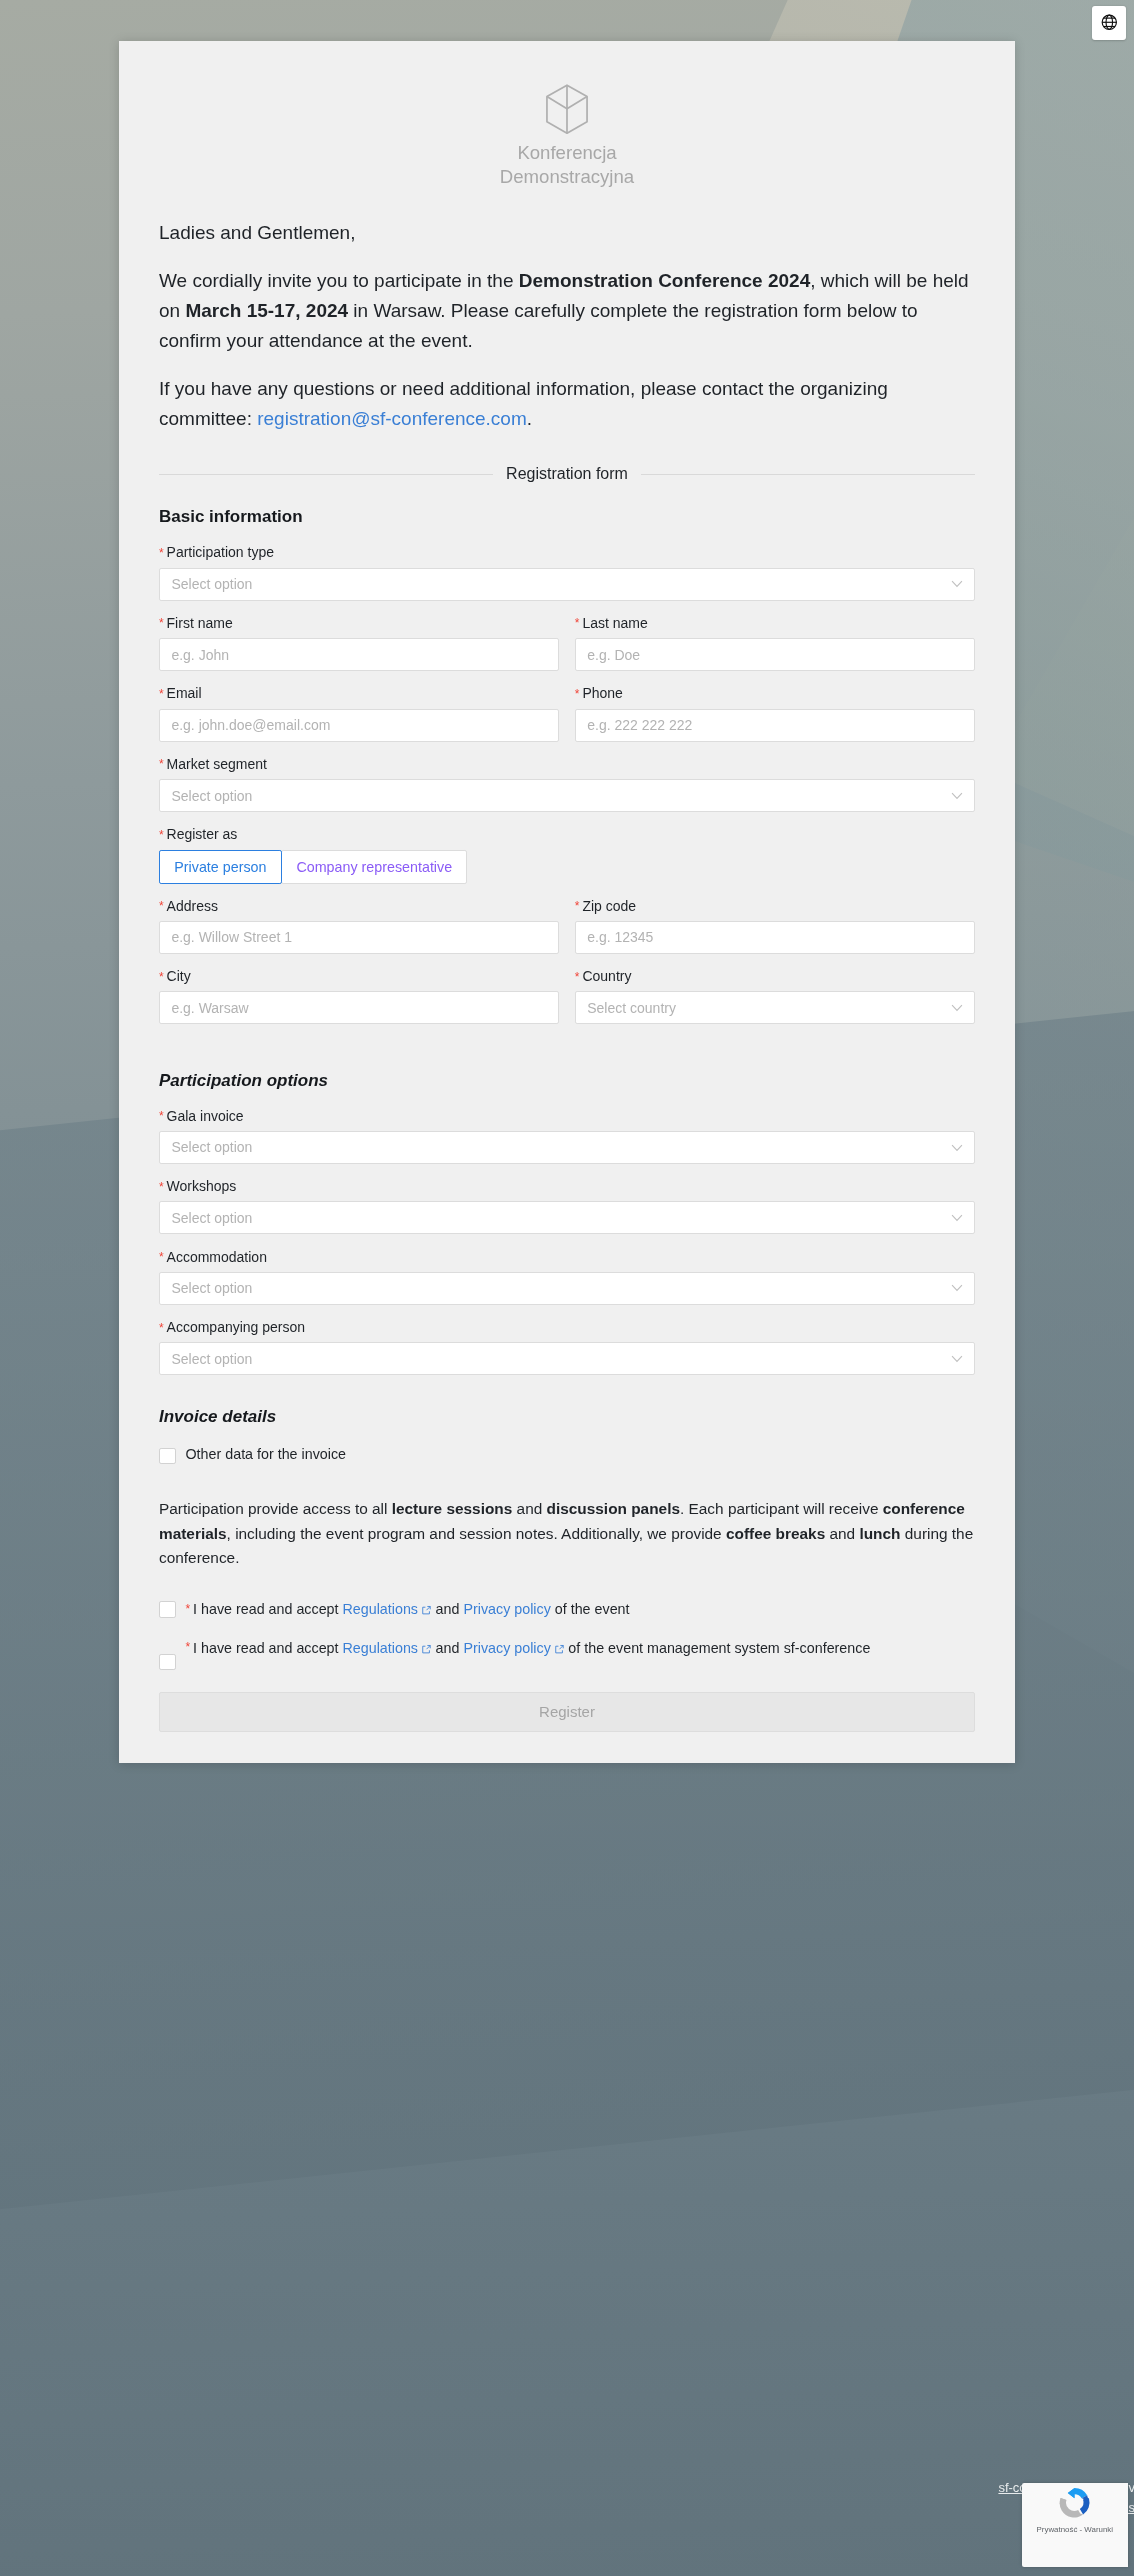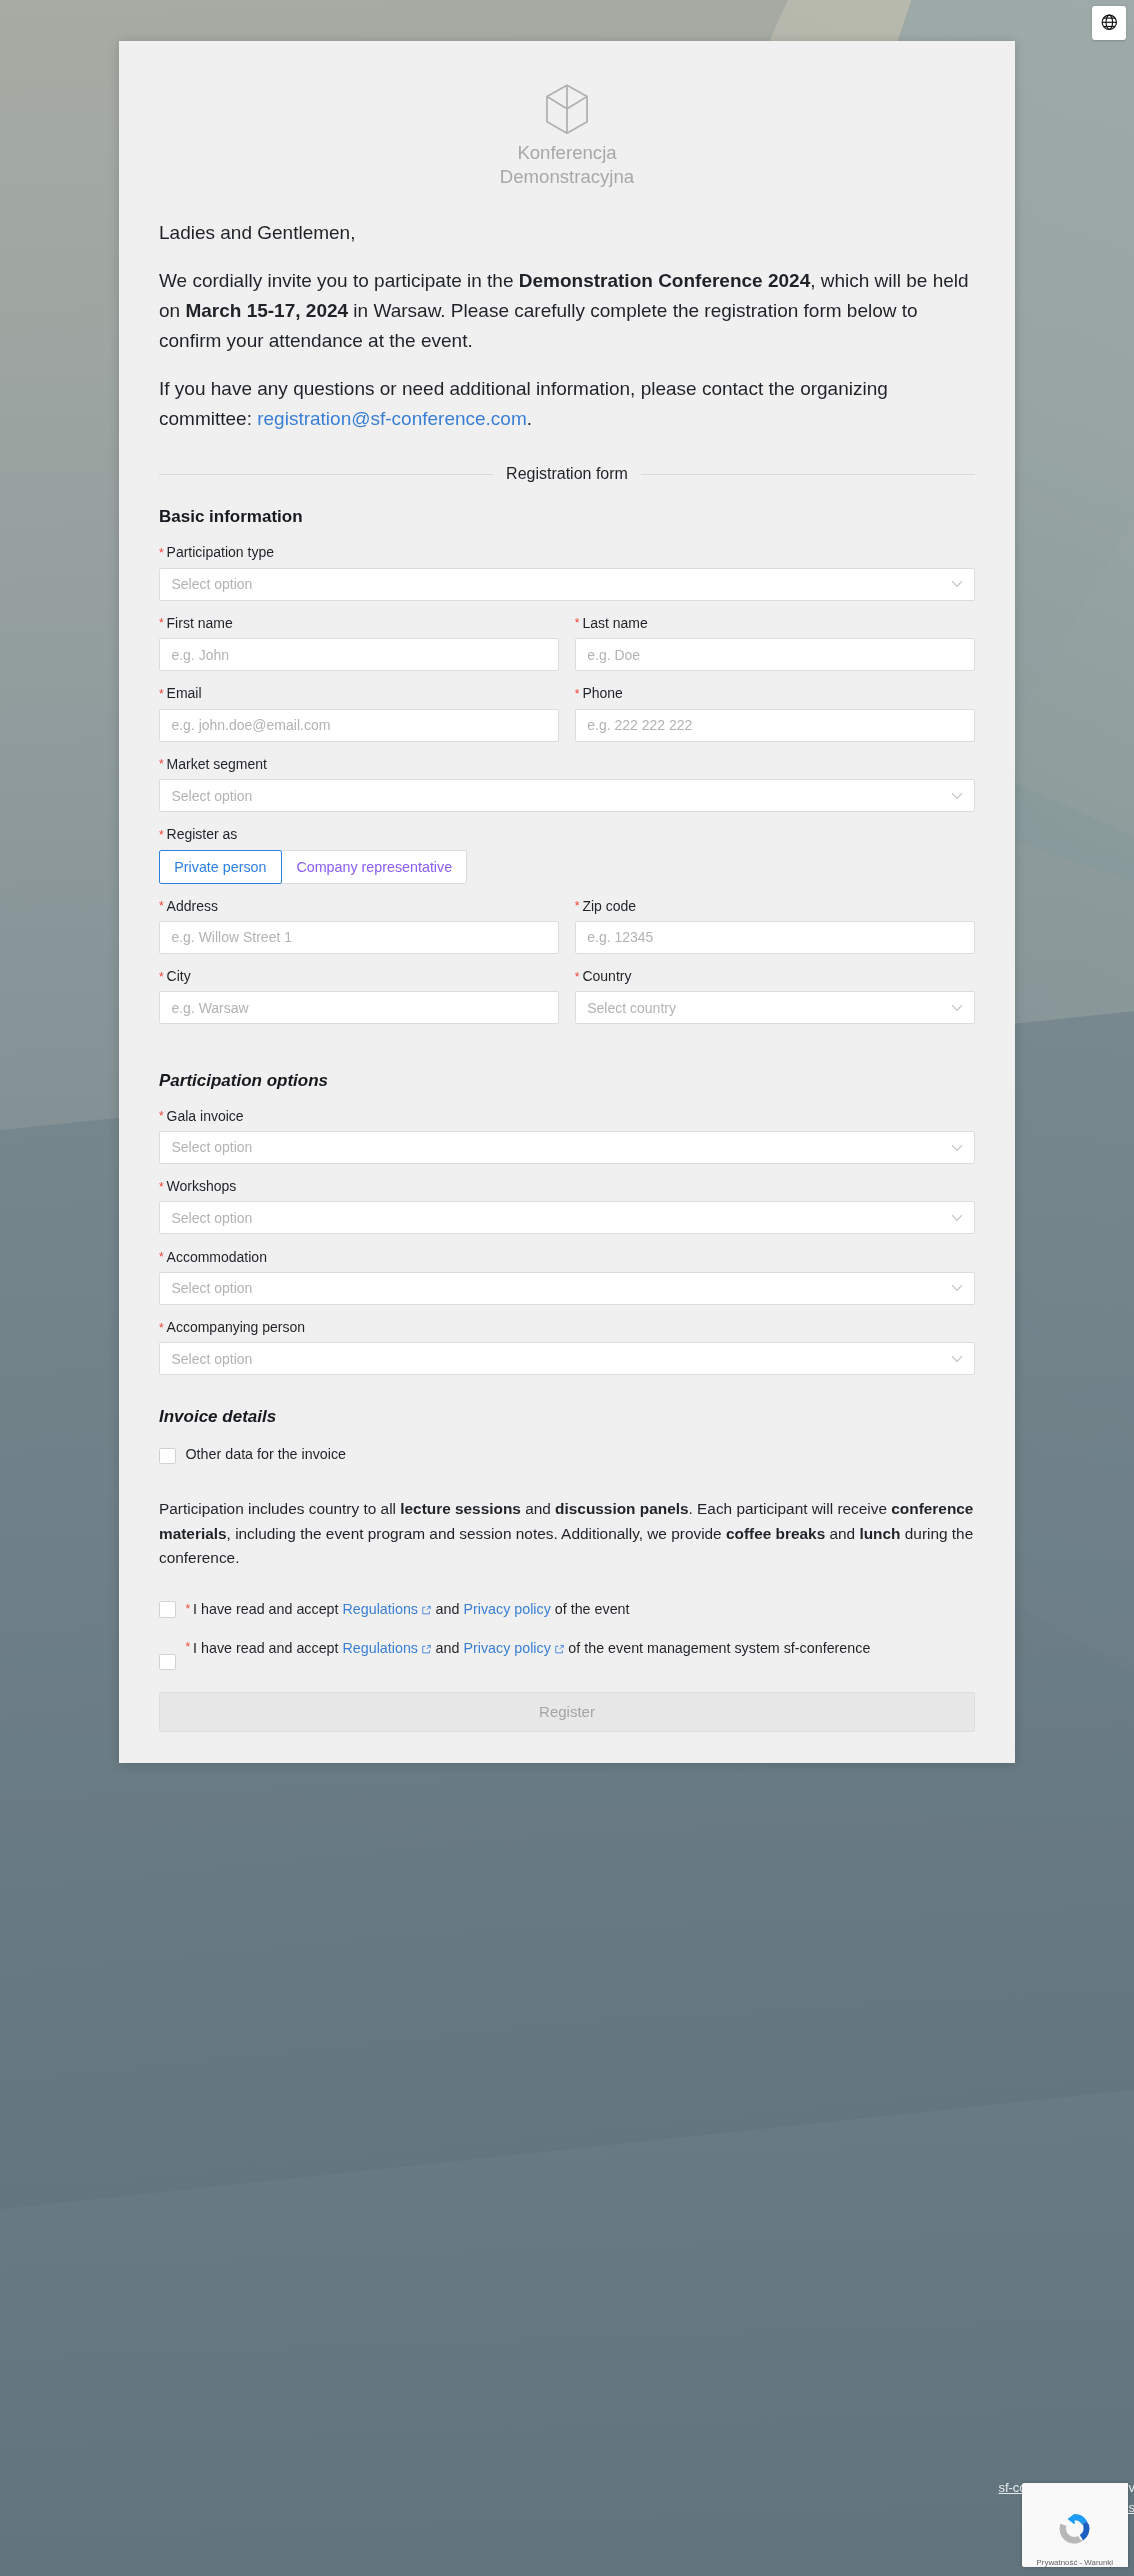--- a/index.html
+++ b/index.html
@@ -257,22 +257,22 @@
     top: 2483px;
     right: 7.2px;
     width: 106px;
     height: 84px;
     background: #f9f9f9;
     border-radius: 2.1px 0 0 2.1px;
     box-shadow: 0 0 3.6px rgba(0,0,0,.22);
     display: flex;
     flex-direction: column;
     align-items: center;
-    justify-content: flex-end;
-    gap: 8px;
+    justify-content: flex-start;
+    gap: 1px;
     z-index: 20;
   }
   #recaptcha .rc-text {
     font-size: 7.9px;
     color: #5f6368;
     white-space: nowrap;
   }
 </style>
 </head>
 <body>
@@ -477,21 +477,21 @@
         </div>
       </div>
 
       <h2 class="section-title spaced">Invoice details</h2>
 
       <div class="cbrow center">
         <div class="cbox"></div>
         <div class="cbtext">Other data for the invoice</div>
       </div>
 
-      <p id="notice"><span>Participation includes country to all </span><b>lecture sessions</b><span> and </span><b>discussion panels</b><span>. Each participant will receive </span><b>conference materials</b><span>, including the event program and session notes. Additionally, we provide </span><b>coffee breaks</b><span> and </span><b>lunch</b><span> during the conference.</span></p>
+      <p id="notice"><span>Participation provide access to all </span><b>lecture sessions</b><span> and </span><b>discussion panels</b><span>. Each participant will receive </span><b>conference materials</b><span>, including the event program and session notes. Additionally, we provide </span><b>coffee breaks</b><span> and </span><b>lunch</b><span> during the conference.</span></p>
 
       <div class="cbrow" style="margin-bottom:15.7px;">
         <div class="cbox"></div>
         <div class="cbtext"><span class="req">*</span><span>I have read and accept </span><a class="link" href="#">Regulations</a><span class="ext-icon"><svg width="10.7" height="10.7" viewBox="0 0 16 16" fill="none" stroke="#3a7fd5" stroke-width="1.3">
                 <path d="M9.5 2.2 H13.8 V6.5"></path>
                 <path d="M13.8 2.2 L8.2 7.8"></path>
                 <path d="M12.6 9.4 V13.3 H2.6 V3.3 H6.6"></path>
               </svg></span><span> and </span><a class="link" href="#">Privacy policy</a><span> of the event</span></div>
       </div>
 

